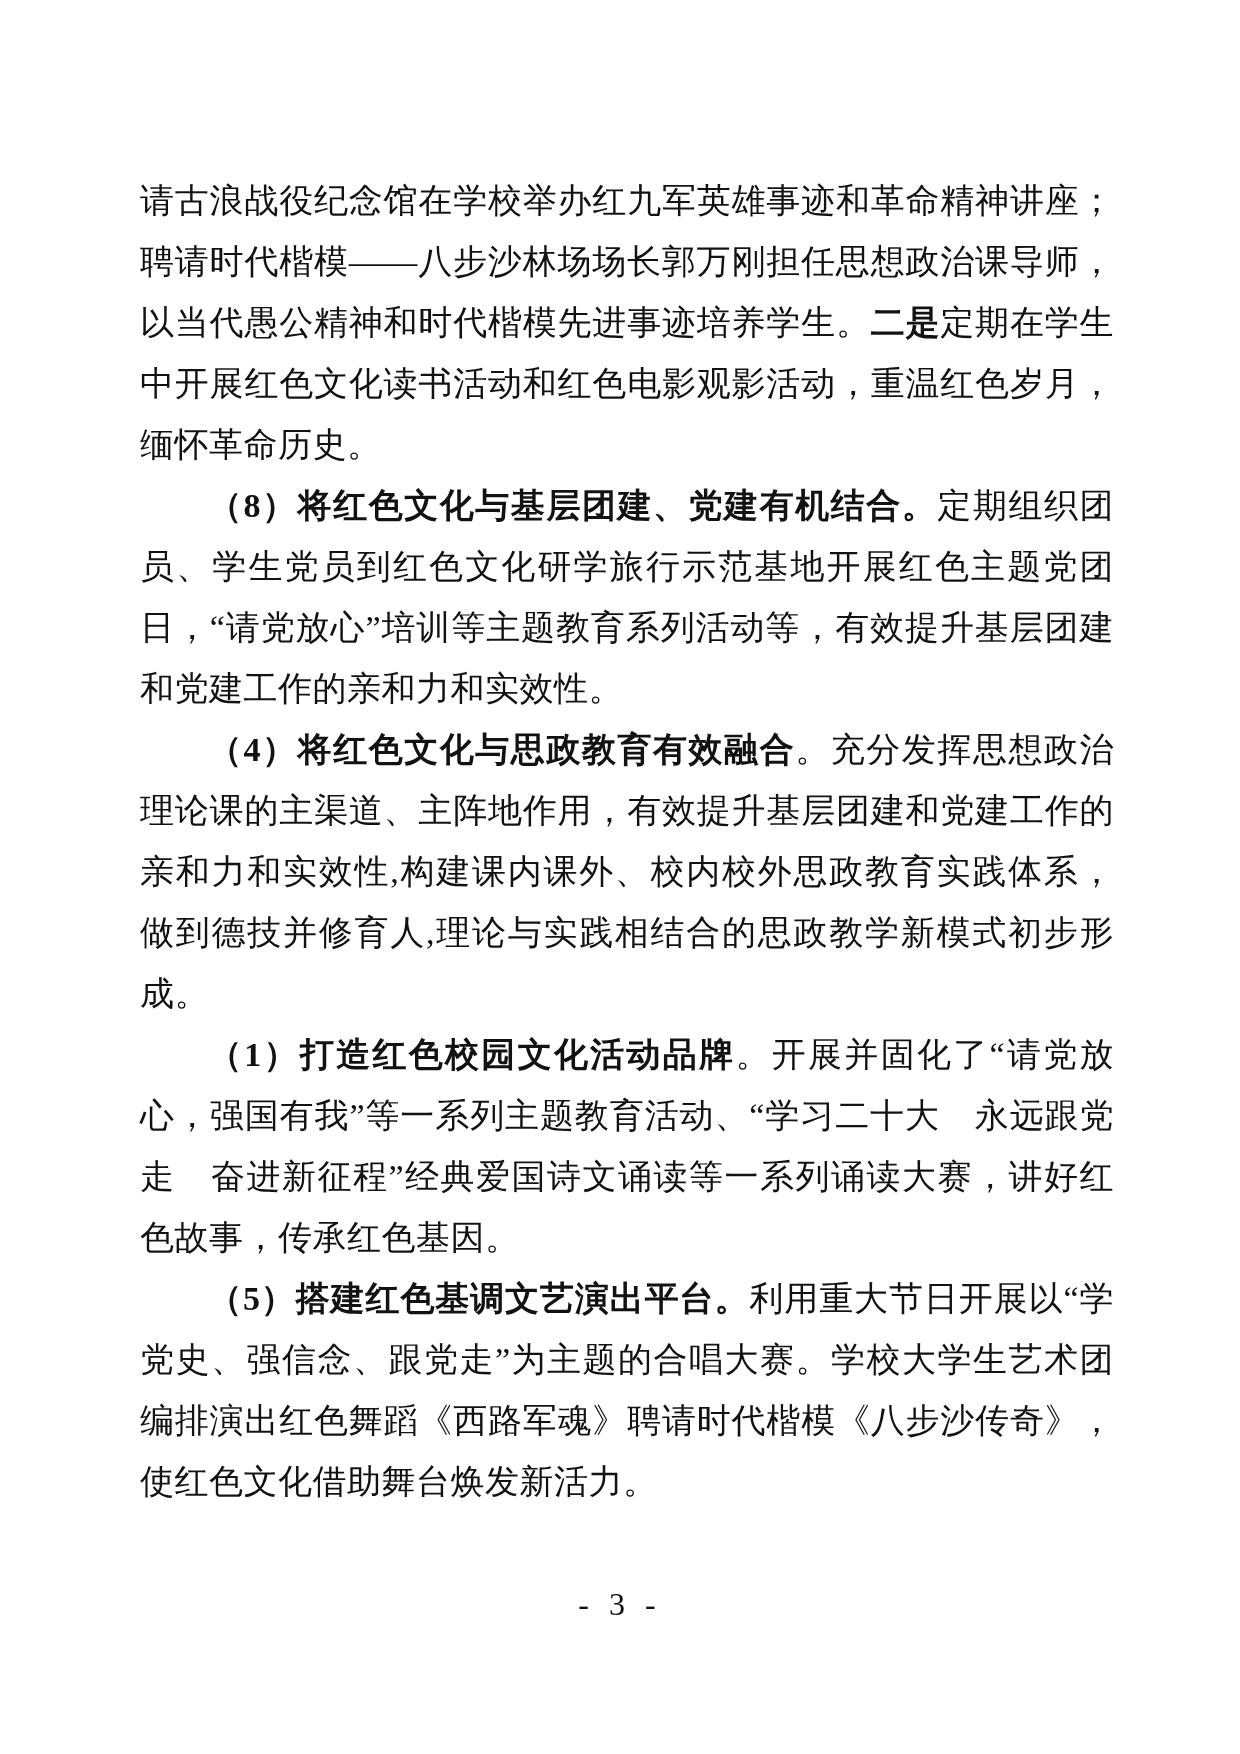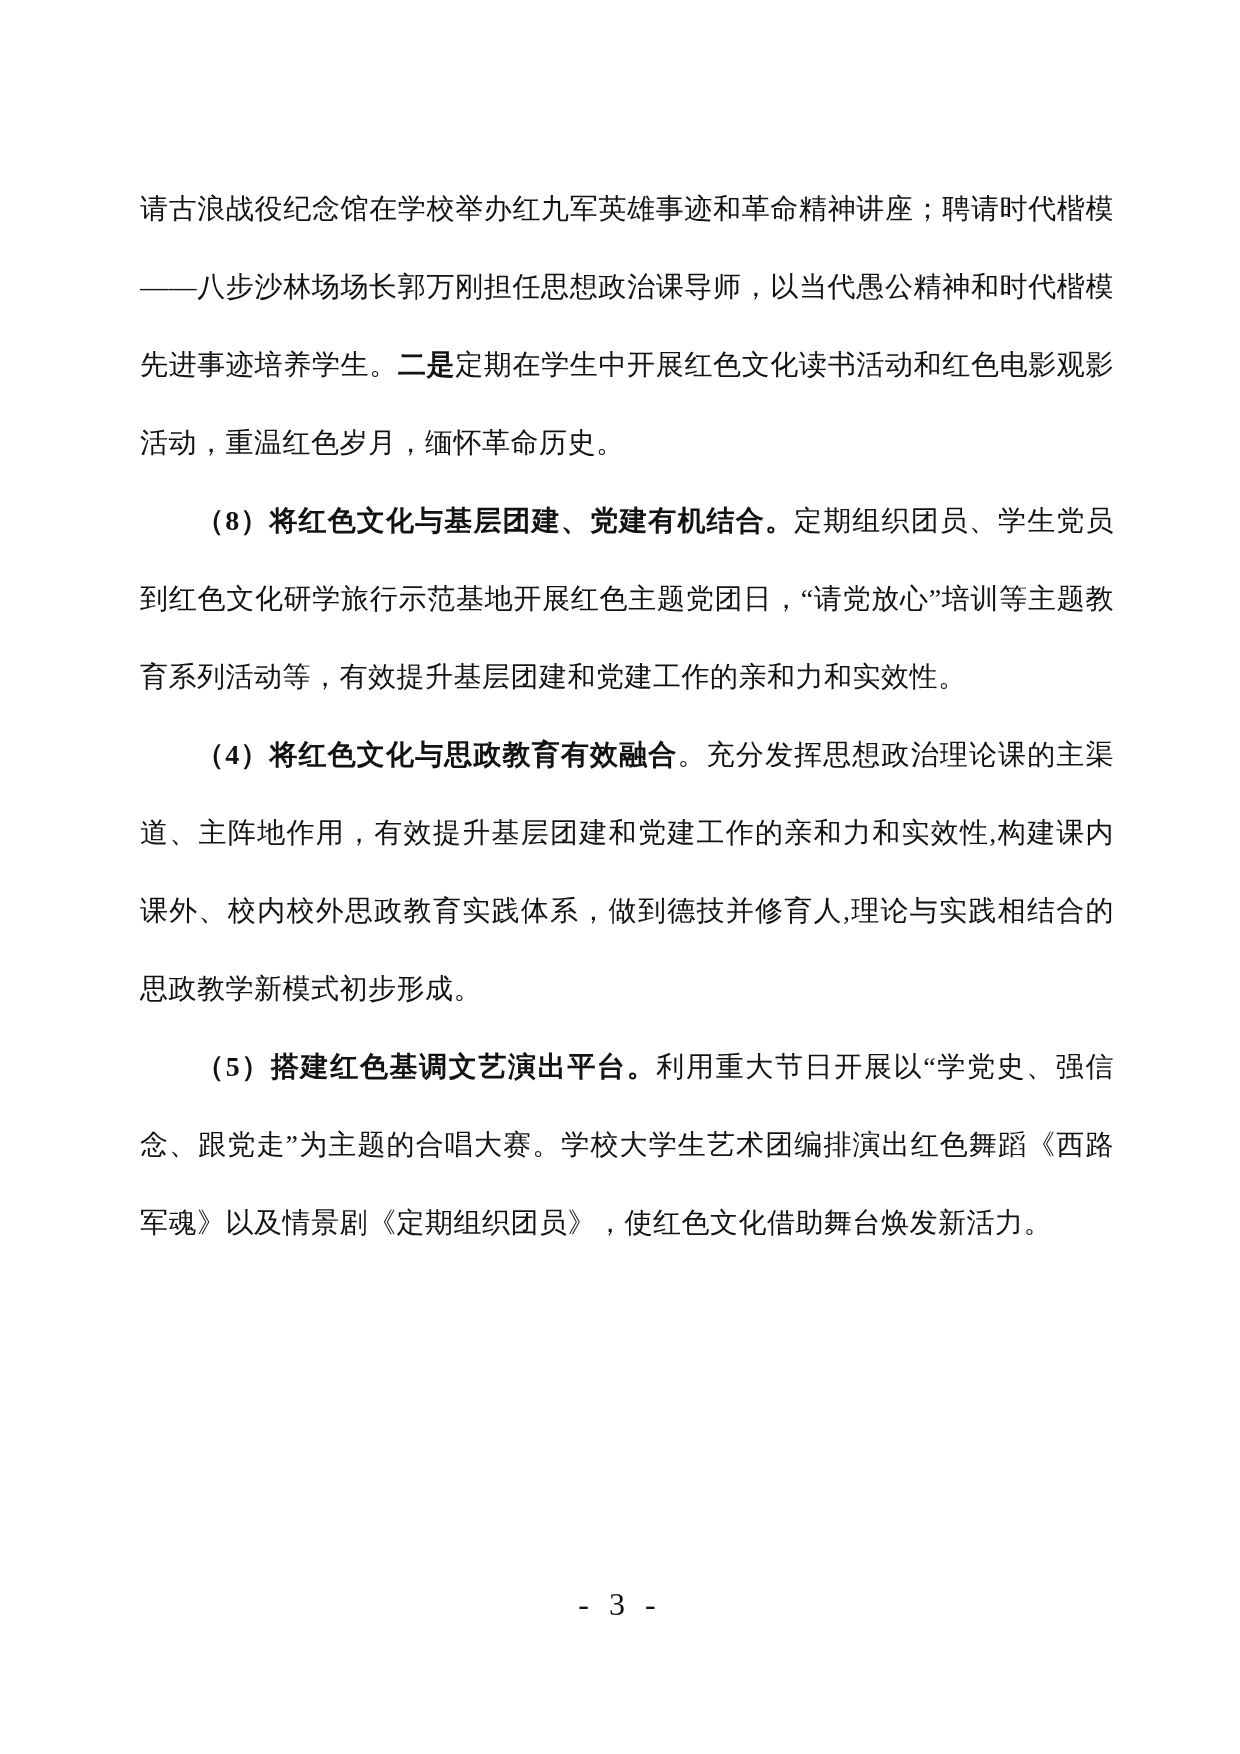--- a/index.html
+++ b/index.html
@@ -17,22 +17,22 @@
     color: #121212;
   }
   .doc-body {
     position: absolute;
     left: 140px;
     top: 170px;
     width: 974px;
   }
   .para {
     margin: 0;
-    font-size: 28px;
-    line-height: 78px;
+    font-size: 34px;
+    line-height: 61px;
     letter-spacing: 0.5px;
     text-align: justify;
     text-justify: inter-ideograph;
   }
   .para.indent {
     text-indent: 2em;
   }
   .b {
     font-weight: 700;
   }
@@ -57,19 +57,20 @@
 <div class="page">
   <div class="doc-body">
 
     <p class="para"><span>请古浪战役纪念馆在学校举办红九军英雄事迹和革命精神讲座；聘请时代楷模——八步沙林场场长郭万刚担任思想政治课导师，以当代愚公精神和时代楷模先进事迹培养学生。</span><span class="b">二是</span><span>定期在学生中开展红色文化读书活动和红色电影观影活动，重温红色岁月，缅怀革命历史。</span></p>
 
     <p class="para indent"><span class="b">（8）将红色文化与基层团建、党建有机结合。</span><span>定期组织团员、学生党员到红色文化研学旅行示范基地开展红色主题党团日，“请党放心”培训等主题教育系列活动等，有效提升基层团建和党建工作的亲和力和实效性。</span></p>
 
     <p class="para indent"><span class="b">（4）将红色文化与思政教育有效融合</span><span>。充分发挥思想政治理论课的主渠道、主阵地作用，有效提升基层团建和党建工作的亲和力和实效性,构建课内课外、校内校外思政教育实践体系，做到德技并修育人,理论与实践相结合的思政教学新模式初步形成。</span></p>
 
 
+    <p class="para indent"><span class="b">（1）打造红色校园文化活动品牌</span><span>。开展并固化了“请党放心，强国有我”等一系列主题教育活动、“学习二十大　永远跟党走　奋进新征程”经典爱国诗文诵读等一系列诵读大赛，讲好红色故事，传承红色基因。</span></p>
 
-    <p class="para indent"><span class="b">（5）搭建红色基调文艺演出平台。</span><span>利用重大节日开展以“学党史、强信念、跟党走”为主题的合唱大赛。学校大学生艺术团编排演出红色舞蹈《西路军魂》以及情景剧《定期组织团员》，使红色文化借助舞台焕发新活力。</span></p>
+    <p class="para indent"><span class="b">（5）搭建红色基调文艺演出平台。</span><span>利用重大节日开展以“学党史、强信念、跟党走”为主题的合唱大赛。学校大学生艺术团编排演出红色舞蹈《西路军魂》聘请时代楷模《八步沙传奇》，使红色文化借助舞台焕发新活力。</span></p>
 
   </div>
 
   <div class="page-footer">- 3 -</div>
 </div>
 
 </body></html>

